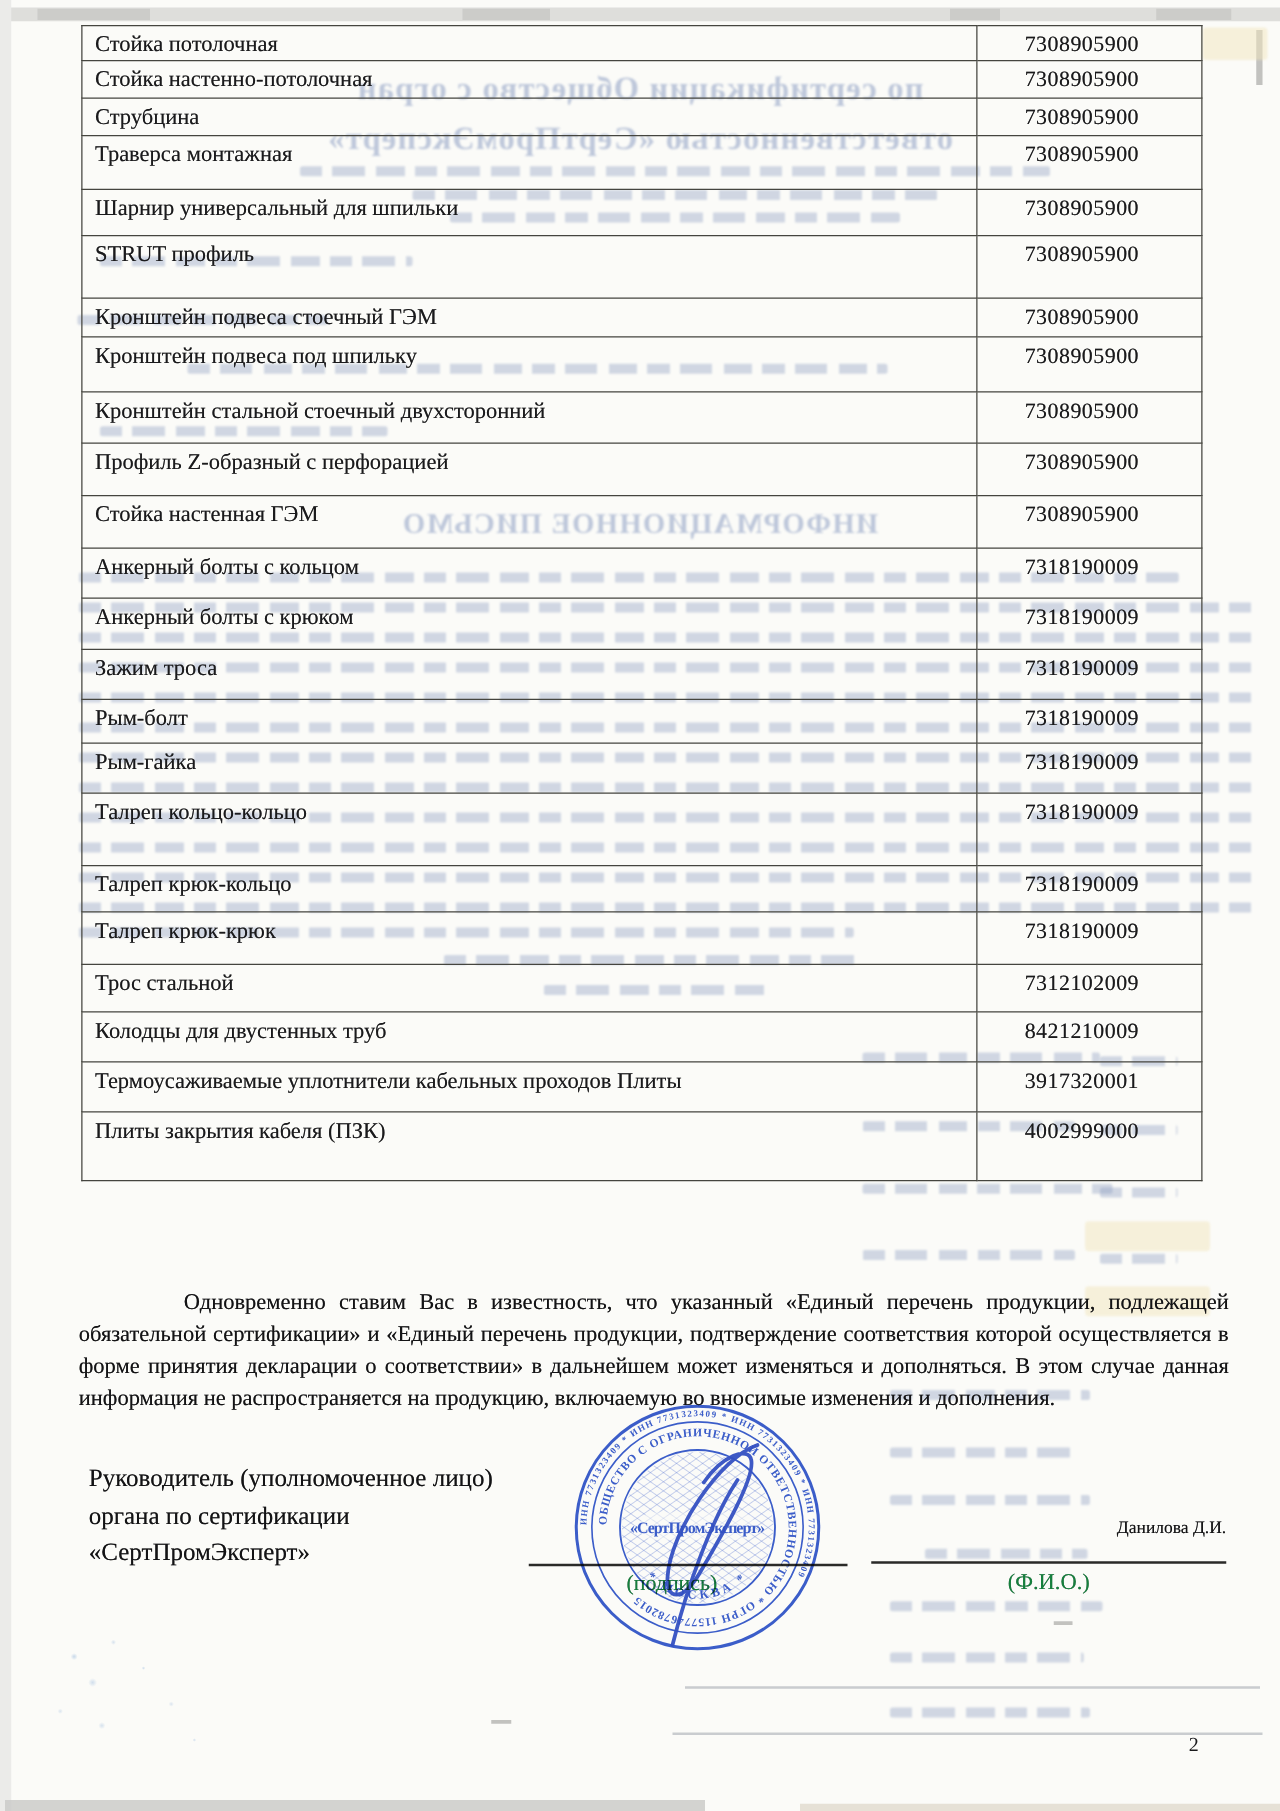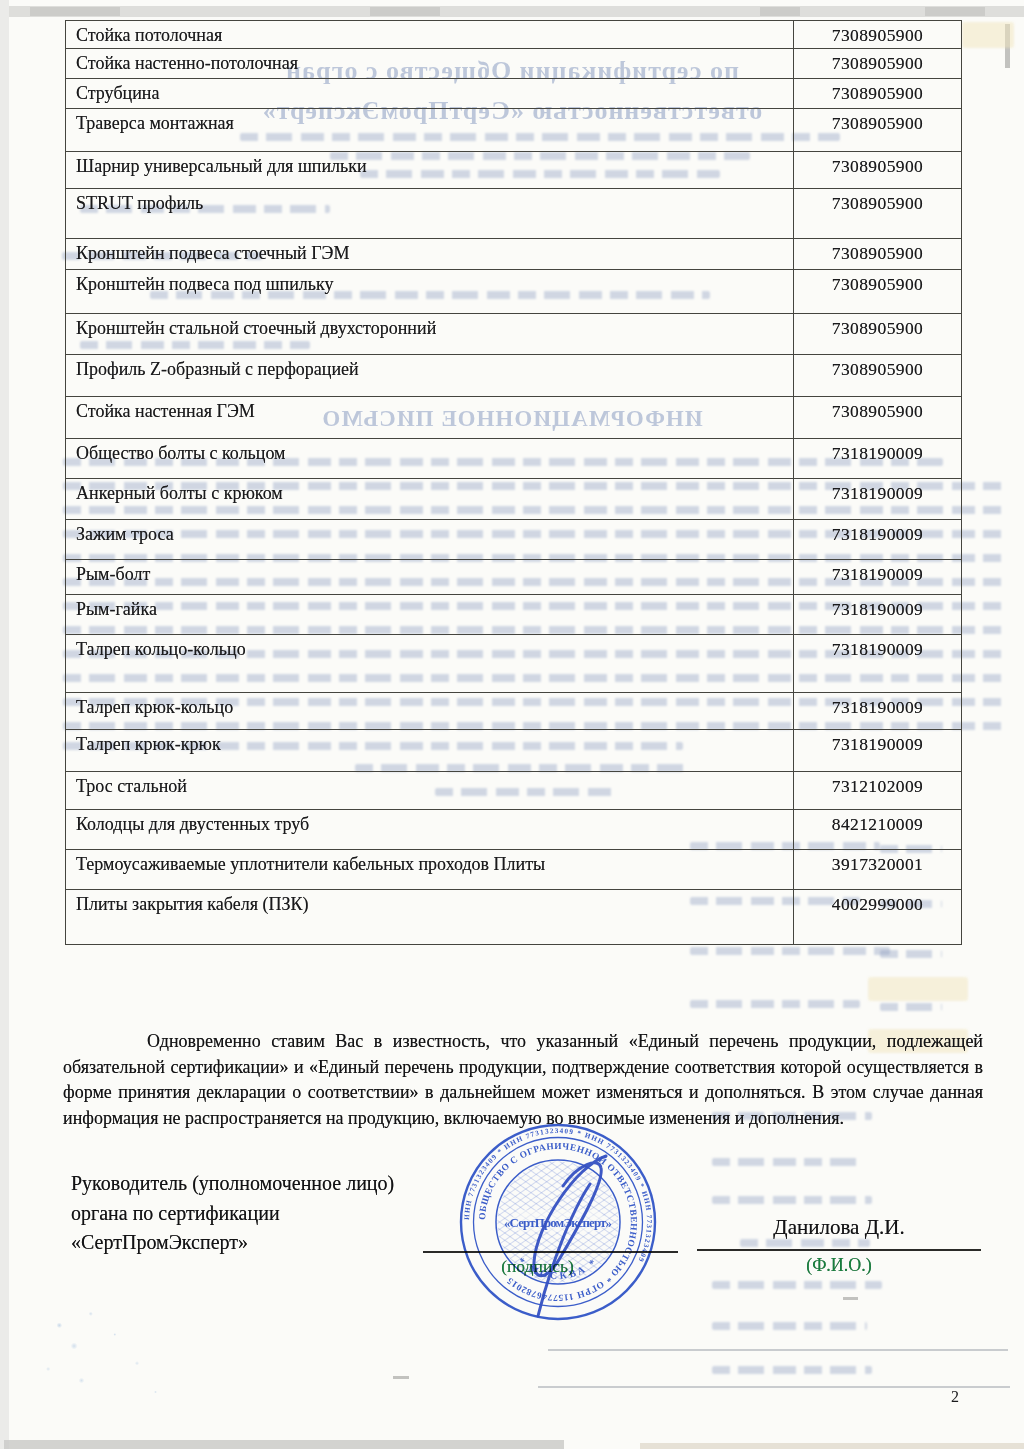--- a/index.html
+++ b/index.html
@@ -44,38 +44,38 @@
   .doc-table{
     position:absolute;left:65px;top:20px;width:897px;z-index:2;
     border-collapse:collapse;table-layout:fixed;
   }
   .doc-table td{
     border:1.5px solid #45453f;vertical-align:top;
     font-size:18px;color:#1a1a1c;padding:4px 8px 0 10px;
     text-shadow:0 0 .3px rgba(0,0,0,.55);
     overflow:hidden;white-space:nowrap;
   }
-  .doc-table td.code{width:167px;text-align:center;padding-left:0;padding-right:0;
+  .doc-table td.code{width:167px;text-align:center;padding-left:0;padding-right:12px;
     letter-spacing:.4px;font-size:17.5px;}
   .body-par{
     position:absolute;left:63px;top:1029px;width:920px;z-index:2;margin:0;
     font-size:18px;line-height:25.5px;text-align:justify;text-indent:84px;
     color:#131315;text-shadow:0 0 .4px rgba(0,0,0,.6);
   }
   .sig-left{position:absolute;left:71px;top:1169px;z-index:2;
     font-size:20px;line-height:29.5px;color:#131315;text-shadow:0 0 .4px rgba(0,0,0,.6);}
   .rule{position:absolute;background:#2a2a28;z-index:2;}
   .rule-sign{left:423px;top:1251px;width:255px;height:2px;}
   .rule-fio{left:697px;top:1249px;width:284px;height:2px;}
   .cap{position:absolute;z-index:2;text-align:center;color:#15803d;
     text-shadow:0 0 .3px rgba(0,0,0,.5);}
   .cap-sign{left:410px;top:1256px;width:255px;font-size:17.5px;}
   .cap-fio{left:697px;top:1255px;width:284px;font-size:18px;}
   .fio-name{position:absolute;left:697px;top:1215px;width:284px;z-index:2;
-    text-align:center;font-size:21px;color:#131315;text-shadow:0 0 .4px rgba(0,0,0,.55);}
+    text-align:right;font-size:14px;color:#131315;text-shadow:0 0 .4px rgba(0,0,0,.55);}
   .stamp{position:absolute;left:458px;top:1122px;width:200px;height:200px;
     z-index:5;mix-blend-mode:multiply;opacity:.94;}
   .pagenum{position:absolute;left:940px;top:1388px;width:30px;z-index:2;
     text-align:center;font-size:16px;color:#1a1a1c;}
 </style>
 </head>
 <body>
 
 <div class="page">
 
@@ -180,21 +180,21 @@
         </tr>
         <tr style="height: 42px;">
           <td>Профиль Z-образный с перфорацией</td>
           <td class="code">7308905900</td>
         </tr>
         <tr style="height: 42px;">
           <td>Стойка настенная ГЭМ</td>
           <td class="code">7308905900</td>
         </tr>
         <tr style="height: 40px;">
-          <td>Общество болты с кольцом</td>
+          <td>Анкерный болты с кольцом</td>
           <td class="code">7318190009</td>
         </tr>
         <tr style="height: 41px;">
           <td>Анкерный болты с крюком</td>
           <td class="code">7318190009</td>
         </tr>
         <tr style="height: 40px;">
           <td>Зажим троса</td>
           <td class="code">7318190009</td>
         </tr>

